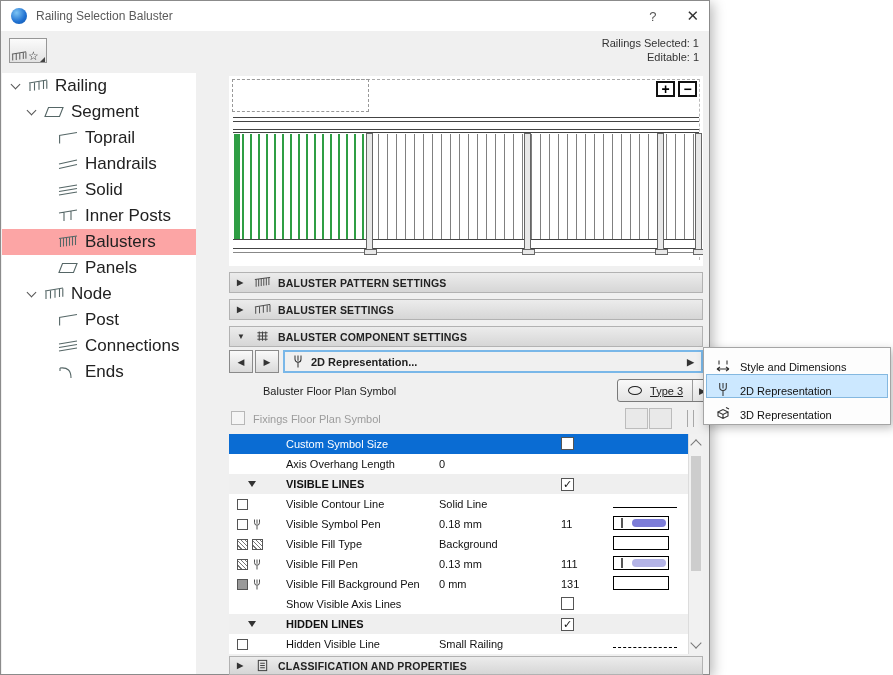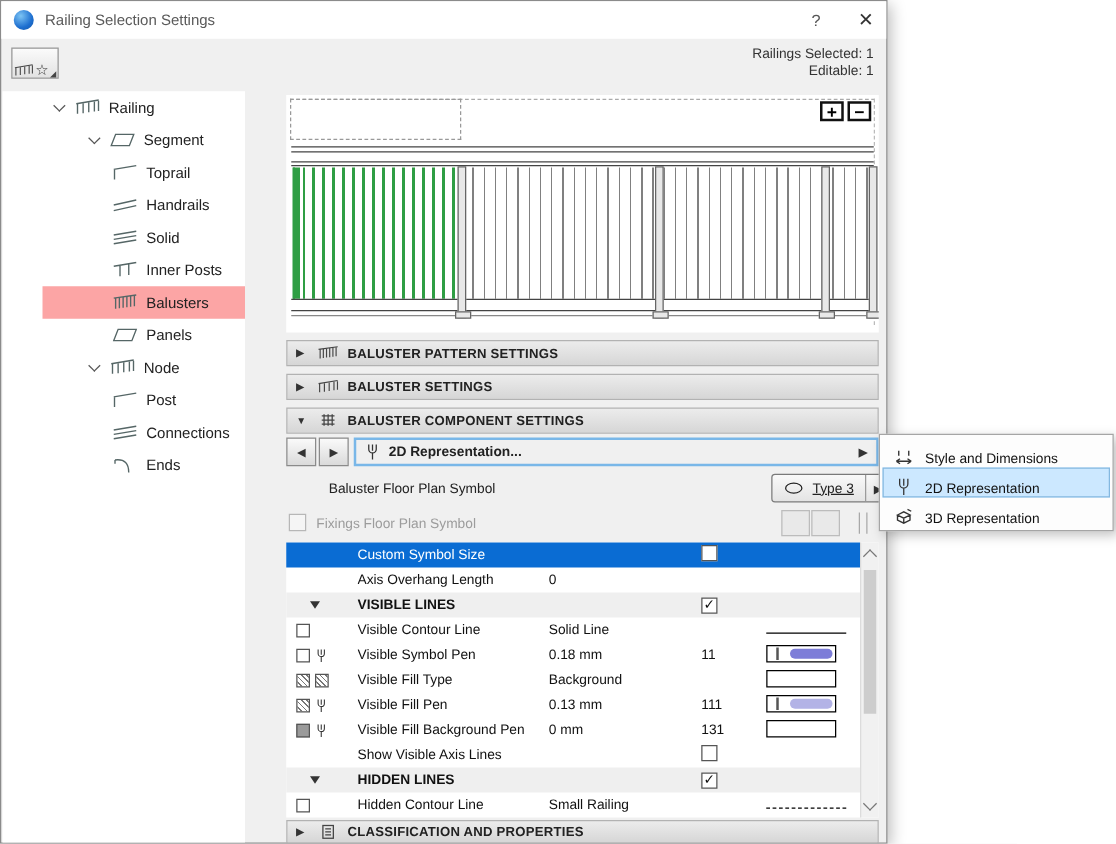--- a/index.html
+++ b/index.html
@@ -20,23 +20,23 @@
 
   .favbtn { position:absolute; left:8px; top:37px; width:38px; height:25px; border:1px solid #979797;
             background:linear-gradient(#fbfbfb,#e2e2e2); display:flex; align-items:flex-end; justify-content:center; gap:1px; }
   .favbtn .star { font-size:12px; color:#333; line-height:12px; }
   .favbtn .corner { width:0; height:0; border-left:5px solid transparent; border-bottom:5px solid #444; align-self:flex-end; }
   .favfence { width:16px; height:11px; stroke:#444; fill:none; stroke-width:1.1; }
   .selinfo { position:absolute; right:10px; top:35px; text-align:right; font-size:11px; color:#333; line-height:14px; }
 
   
   .treepanel { position:absolute; left:1px; top:72px; width:194px; height:601px; background:#fff; }
-  .titem { height:26px; display:flex; align-items:center; font-size:12px; color:#222; cursor:default;margin-left:32px; }
+  .titem { height:26px; display:flex; align-items:center; font-size:17px; color:#222; cursor:default; }
   .titem.sel { background:#fca5a5; }
-  .l0 { padding-left:10px; } .l1 { padding-left:38px; } .l2 { padding-left:56px; }
+  .l0 { padding-left:10px; } .l1 { padding-left:26px; } .l2 { padding-left:56px; }
   .chev { width:7px; height:7px; border-right:1.6px solid #555; border-bottom:1.6px solid #555;
           transform:rotate(45deg); margin-right:9px; margin-top:-3px; flex:none; }
   .tic { width:20px; height:14px; margin-right:7px; flex:none; stroke:#566; fill:none; stroke-width:1.1; }
 
   
   .preview { position:absolute; left:228px; top:75px; width:474px; height:190px; background:#fff; overflow:hidden; }
   .pv-dashline { position:absolute; left:3px; right:3px; top:3px; border-top:1px dashed #aaa; }
   .pv-dashright { position:absolute; right:3px; top:3px; bottom:6px; border-right:1px dashed #bbb; }
   .pv-dashrect { position:absolute; left:3px; top:3px; width:137px; height:33px; border:1px dashed #999; }
   .pv-line1 { position:absolute; left:4px; right:4px; top:41px; height:1px; background:#444; }
@@ -176,21 +176,21 @@
         <rect x="1.5" y="1.5" width="9" height="11"></rect>
         <path d="M3.5 4.5 H8.5 M3.5 7 H8.5 M3.5 9.5 H8.5"></path>
       </symbol>
   </defs>
 </svg>
 
 <div class="dialog">
 
   <div class="titlebar">
     <span class="appicon"></span>
-    <span class="title">Railing Selection Settings</span>
+    <span class="title">Railing Selection Baluster</span>
     <button class="tbbtn helpbtn">?</button>
     <button class="tbbtn closebtn">✕</button>
   </div>
 
   <button class="favbtn">
     <svg class="favfence">
         <use href="#ic-fence"></use>
       </svg>
     <span class="star">☆</span>
     <span class="corner"></span>
@@ -469,21 +469,21 @@
         <div class="c-num"><span class="cb">
               <i>✓</i>
             </span></div>
         <div class="c-sw"></div>
       </div>
 
       <div class="trow">
         <div class="c-icons">
             <span class="cb small"></span>
           </div>
-        <div class="c-name">Hidden Contour Line</div>
+        <div class="c-name">Hidden Visible Line</div>
         <div class="c-val">Small Railing</div>
         <div class="c-num"></div>
         <div class="c-sw"><span class="linedash"></span></div>
       </div>
 
     </div>
 
     <div class="sbar">
       <span class="sarrow sup"></span>
       <span class="sthumb"></span>

